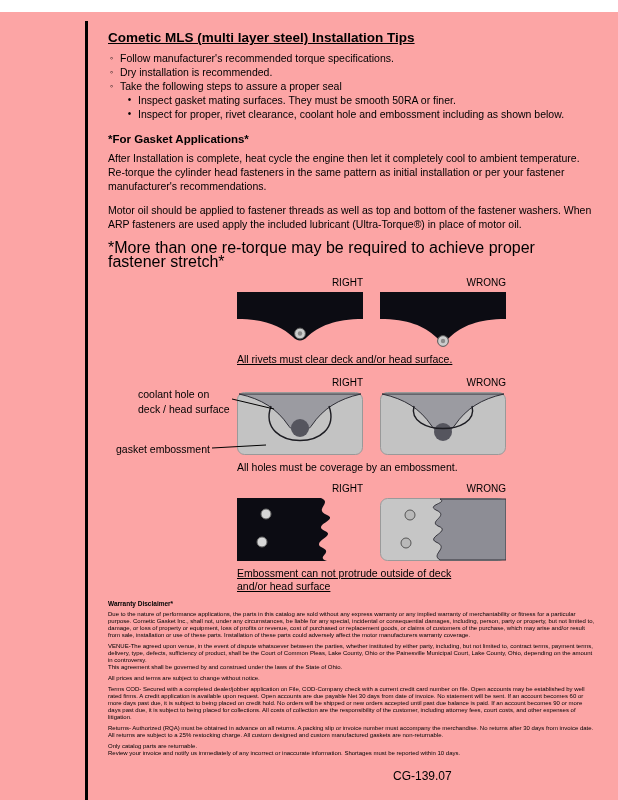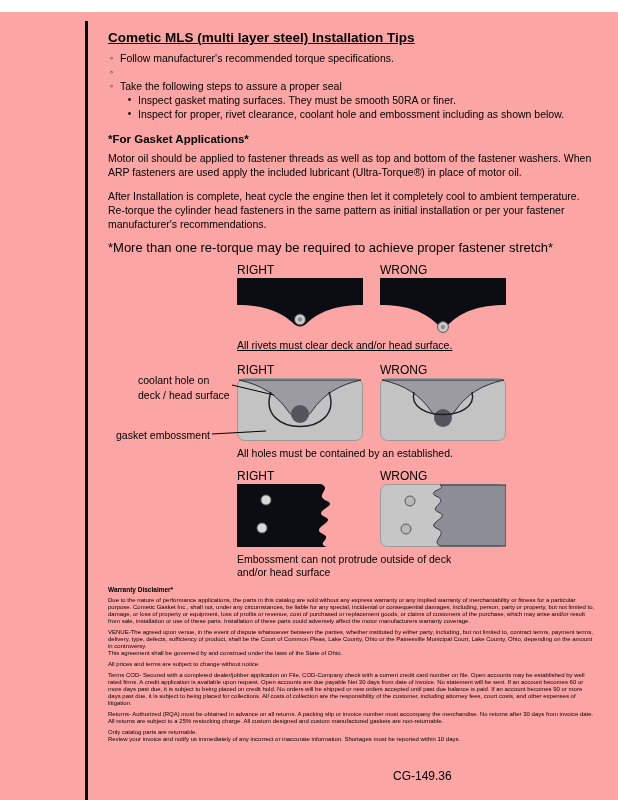--- a/index.html
+++ b/index.html
@@ -12,24 +12,24 @@
   .title { font-size:13.5px; font-weight:bold; text-decoration:underline; margin-bottom:6px; color:#000; }
 
   .tips { margin-bottom:12px; }
   .tip { display:flex; gap:5px; font-size:10.5px; line-height:14px; color:#000; }
   .b1 { font-size:9px; line-height:14px; width:7px; text-align:center; }
   .sub { margin-left:18px; }
   .sub .b1 { font-size:10px; }
 
   .diesel-heading { font-size:11.5px; font-weight:bold; margin-bottom:6px; color:#000; }
   .para { font-size:10.5px; line-height:14px; width:487px; margin-bottom:10px; color:#000; }
-  .note { font-size:13px; line-height:14px; margin-bottom:8px; color:#000; }
+  .note { font-size:16px; line-height:14px; margin-bottom:8px; color:#000; }
 
   .diagrams { position:relative; width:489px; height:322px; }
-  .dg-header { position:absolute; width:126px; text-align:left; font-size:12px; color:#000; }
+  .dg-header { position:absolute; width:126px; text-align:right; font-size:10px; color:#000; }
   .tile { position:absolute; width:126px; }
   .caption { position:absolute; font-size:10.5px; line-height:13px; color:#000; }
   .lbl { position:absolute; font-size:10.5px; line-height:15px; color:#000; }
   .connectors { position:absolute; left:0; top:0; pointer-events:none; }
 
   .warranty { width:487px; }
   .warranty-heading { font-size:6.5px; font-weight:bold; line-height:9px; margin-bottom:3px; color:#000; }
   .fine { font-size:6px; line-height:7px; margin-bottom:4px; color:#000; }
   .fine.tight { margin-bottom:0; }
 
@@ -45,40 +45,41 @@
 
     <h1 class="title">Cometic MLS (multi layer steel) Installation Tips</h1>
 
     <div class="tips">
       <div class="tip">
         <span class="b1">◦</span>
         <span>Follow manufacturer's recommended torque specifications.</span>
       </div>
       <div class="tip">
         <span class="b1">◦</span>
+        <span>Dry installation is recommended.</span>
       </div>
       <div class="tip">
         <span class="b1">◦</span>
         <span>Take the following steps to assure a proper seal</span>
       </div>
       <div class="sub">
         <div class="tip">
           <span class="b1">•</span>
           <span>Inspect gasket mating surfaces.  They must be smooth 50RA or finer.</span>
         </div>
         <div class="tip">
           <span class="b1">•</span>
           <span>Inspect for proper, rivet clearance, coolant hole and embossment including as shown below.</span>
         </div>
       </div>
     </div>
 
     <div class="diesel-heading">*For Gasket Applications*</div>
+    <p class="para">After Installation is complete, heat cycle the engine then let it completely cool to ambient temperature. Re-torque the cylinder head fasteners in the same pattern as initial installation or per your fastener manufacturer's recommendations.</p>
     <p class="para">Motor oil should be applied to fastener threads as well as top and bottom of the fastener washers. When ARP fasteners are used apply the included lubricant (Ultra-Torque®) in place of motor oil.</p>
-    <p class="para">After Installation is complete, heat cycle the engine then let it completely cool to ambient temperature. Re-torque the cylinder head fasteners in the same pattern as initial installation or per your fastener manufacturer's recommendations.</p>
     <p class="note">*More than one re-torque may be required to achieve proper fastener stretch*</p>
 
     <div class="diagrams">
 
       <div class="dg-header" style="left:129px;top:0;">RIGHT</div>
       <div class="dg-header" style="left:272px;top:0;">WRONG</div>
 
       <svg class="tile" style="left:129px;top:15px;" width="126" height="55" viewBox="0 0 126 55">
         <path d="M0 0 H126 V27 C98 27 82 34 70 45 C66 49.5 60 49.5 56 45 C44 34 28 27 0 27 Z" fill="#0c0c13"></path>
         <circle cx="63" cy="41.5" r="5.4" fill="#cccccc" stroke="#555" stroke-width="1"></circle>
@@ -108,48 +109,48 @@
       </svg>
 
       <div class="lbl" style="left:30px;top:110px;width:94px;">coolant hole on deck / head surface</div>
       <div class="lbl" style="left:8px;top:165px;width:96px;">gasket embossment</div>
 
       <svg class="connectors" width="489" height="322" viewBox="0 0 489 322">
         <line x1="124" y1="122" x2="166" y2="132" stroke="#000" stroke-width="1"></line>
         <line x1="104" y1="171" x2="158" y2="168" stroke="#000" stroke-width="1"></line>
       </svg>
 
-      <div class="caption" style="left:129px;top:184px;width:300px;">All holes must be contained by an established.</div>
+      <div class="caption" style="left:129px;top:184px;width:300px;">All holes must be coverage by an embossment.</div>
 
       <div class="dg-header" style="left:129px;top:206px;">RIGHT</div>
       <div class="dg-header" style="left:272px;top:206px;">WRONG</div>
 
       <svg class="tile" style="left:129px;top:221px;" width="126" height="63" viewBox="0 0 126 63">
         <path d="M0 0 H84 C96 5 76 11 90 17 C102 22 74 27 88 33 C100 38 72 44 86 50 C96 55 78 59 90 63 H0 Z" fill="#0c0c13"></path>
         <circle cx="29" cy="16" r="5" fill="#d8d8d8" stroke="#666" stroke-width="1"></circle>
         <circle cx="25" cy="44" r="5" fill="#d8d8d8" stroke="#666" stroke-width="1"></circle>
       </svg>
       <svg class="tile" style="left:272px;top:221px;" width="126" height="63" viewBox="0 0 126 63">
         <rect x="0.5" y="0.5" width="125" height="62" rx="7" fill="#c6c6c6" stroke="#9a9a9a"></rect>
         <path d="M126 1 V62 H60 C50 56 70 50 56 44 C46 39 72 33 58 28 C48 23 70 18 56 12 C46 7 68 5 60 1 Z" fill="#8d8d95" stroke="#33333b" stroke-width="1"></path>
         <circle cx="30" cy="17" r="5" fill="#b9b9b9" stroke="#555" stroke-width="1"></circle>
         <circle cx="26" cy="45" r="5" fill="#b9b9b9" stroke="#555" stroke-width="1"></circle>
       </svg>
-      <div class="caption" style="left:129px;top:290px;width:240px;">Embossment can not protrude outside of deck and/or head surface</div>
+      <div class="caption" style="left:129px;top:290px;width:240px;text-decoration:underline;">Embossment can not protrude outside of deck and/or head surface</div>
 
     </div>
 
     <div class="warranty">
       <div class="warranty-heading">Warranty Disclaimer*</div>
       <p class="fine">Due to the nature of performance applications, the parts in this catalog are sold without any express warranty or any implied warranty of merchantability or fitness for a particular purpose.  Cometic Gasket Inc., shall not, under any circumstances, be liable for any special, incidental or consequential damages, including, person, party or property, but not limited to, damage, or loss of property or equipment, loss of profits or revenue, cost of purchased or replacement goods, or claims of customers of the purchase, which may arise and/or result from sale, installation or use of these parts.  Installation of these parts could adversely affect the motor manufacturers warranty coverage.</p>
       <p class="fine tight">VENUE-The agreed upon venue, in the event of dispute whatsoever between the parties, whether instituted by either party, including, but not limited to, contract terms, payment terms, delivery, type, defects, sufficiency of product, shall be the Court of Common Pleas, Lake County, Ohio or the Painesville Municipal Court, Lake County, Ohio, depending on the amount in controversy.</p>
       <p class="fine">This agreement shall be governed by and construed under the laws of the State of Ohio.</p>
       <p class="fine">All prices and terms are subject to change without notice.</p>
       <p class="fine">Terms COD- Secured with a completed dealer/jobber application on File, COD-Company check with a current credit card number on file.  Open accounts may be established by well rated firms.  A credit application is available upon request.  Open accounts are due payable Net 30 days from date of invoice.  No statement will be sent.  If an account becomes 60 or more days past due, it is subject to being placed on credit hold.  No orders will be shipped or new orders accepted until past due balance is paid.  If an account becomes 90 or more days past due, it is subject to being placed for collections.  All costs of collection are the responsibility of the customer, including attorney fees, court costs, and other expenses of litigation.</p>
       <p class="fine">Returns- Authorized (RQA) must be obtained in advance on all returns.  A packing slip or invoice number must accompany the merchandise.  No returns after 30 days from invoice date.  All returns are subject to a 25% restocking charge.  All custom designed and custom manufactured gaskets are non-returnable.</p>
       <p class="fine tight">Only catalog parts are returnable.</p>
       <p class="fine">Review your invoice and notify us immediately of any incorrect or inaccurate information.  Shortages must be reported within 10 days.</p>
     </div>
 
   </div>
 
-  <div class="footer-code">CG-149.36</div>
+  <div class="footer-code">CG-139.07</div>
 </div>
 
 </body></html>

